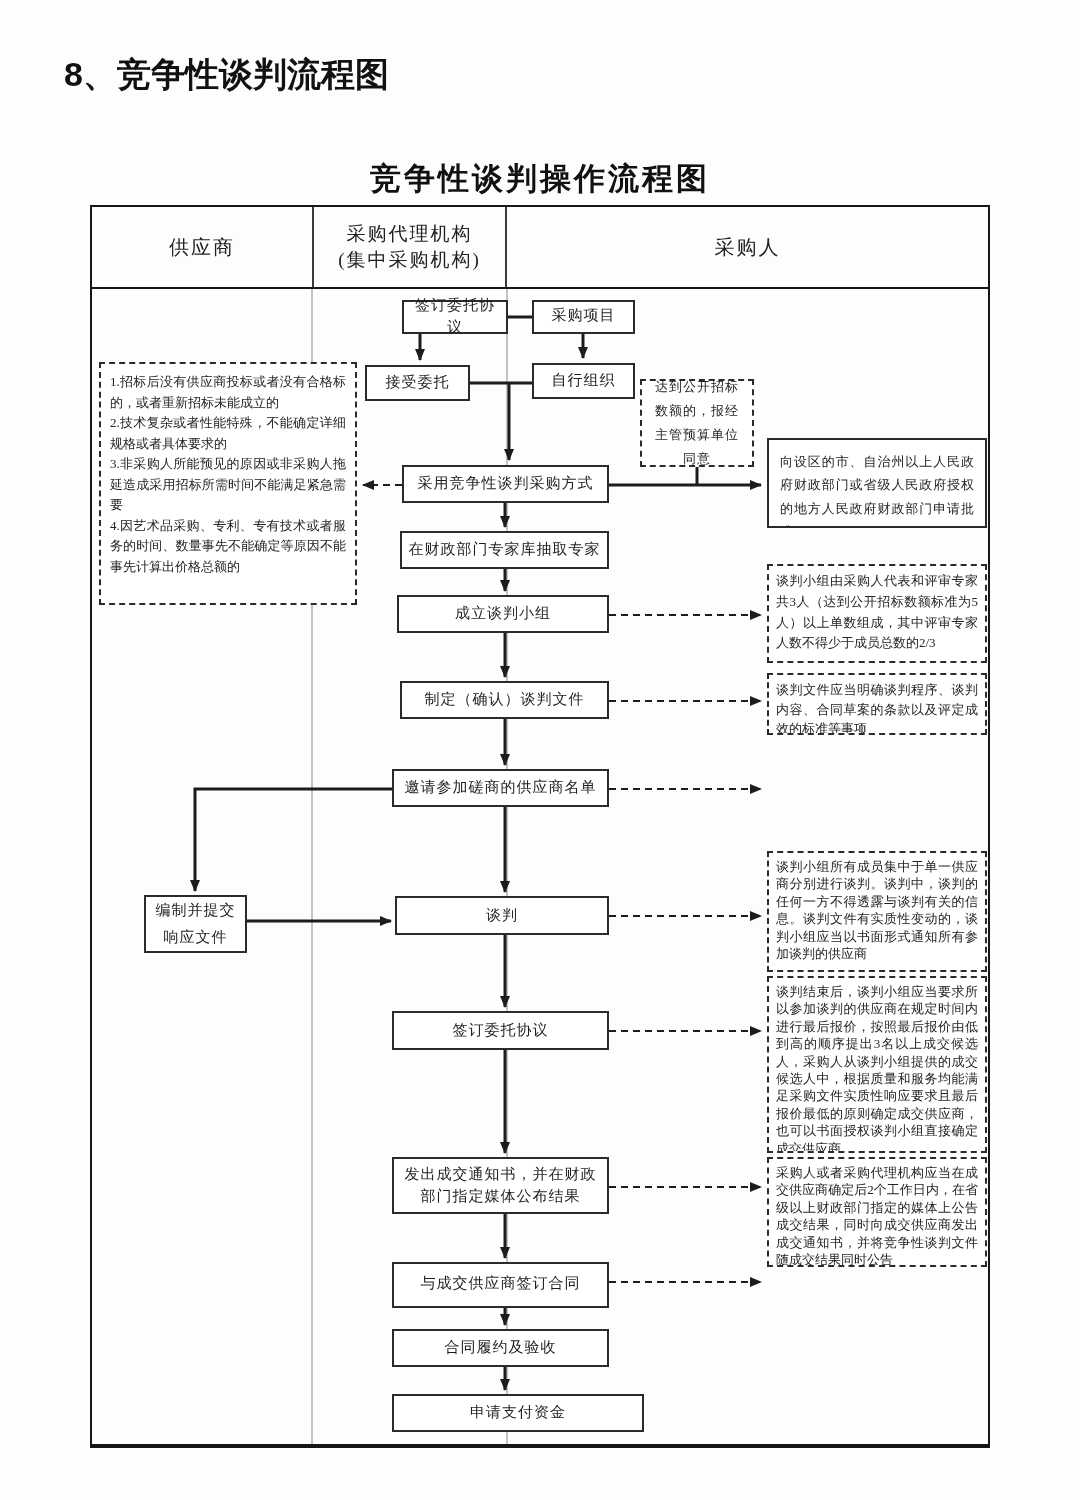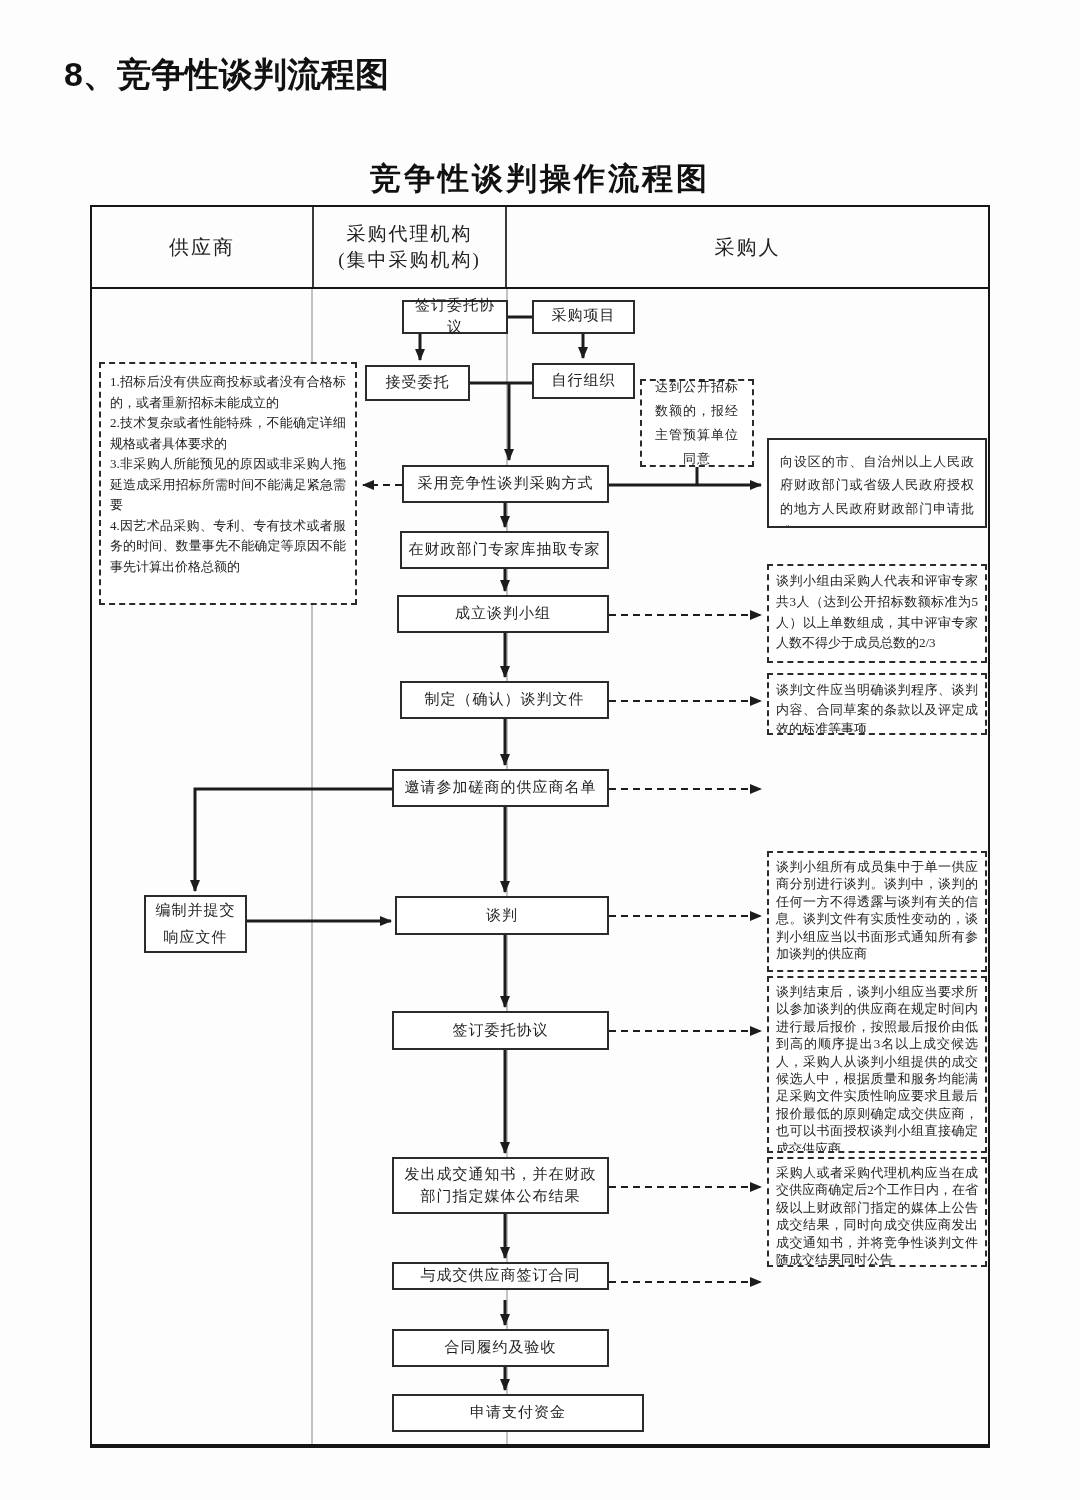--- a/index.html
+++ b/index.html
@@ -103,21 +103,21 @@
     <div class="note solidbox" style="left:675px;top:231px;width:220px;height:90px;">向设区的市、自治州以上人民政府财政部门或省级人民政府授权的地方人民政府财政部门申请批准</div>
     <div class="node" style="left:308px;top:324px;width:209px;height:38px;">在财政部门专家库抽取专家</div>
     <div class="node" style="left:305px;top:388px;width:212px;height:38px;">成立谈判小组</div>
     <div class="node" style="left:308px;top:474px;width:209px;height:38px;">制定（确认）谈判文件</div>
     <div class="node" style="left:300px;top:562px;width:217px;height:38px;">邀请参加磋商的供应商名单</div>
     <div class="node multiline" style="left:52px;top:688px;width:103px;height:58px;">编制并提交
 响应文件</div>
     <div class="node" style="left:303px;top:689px;width:214px;height:39px;">谈判</div>
     <div class="node" style="left:300px;top:804px;width:217px;height:39px;">签订委托协议</div>
     <div class="node" style="left:300px;top:950px;width:217px;height:57px;">发出成交通知书，并在财政部门指定媒体公布结果</div>
-    <div class="node" style="left:300px;top:1055px;width:217px;height:28px;">与成交供应商签订合同</div>
+    <div class="node" style="left:300px;top:1055px;width:217px;height:46px;font-family:Liberation Mono, monospace;">与成交供应商签订合同</div>
     <div class="node" style="left:300px;top:1122px;width:217px;height:38px;">合同履约及验收</div>
     <div class="node" style="left:300px;top:1187px;width:252px;height:38px;">申请支付资金</div>
 
     <div class="note left-note" style="left:7px;top:155px;width:258px;height:243px;">
       <div>1.招标后没有供应商投标或者没有合格标的，或者重新招标未能成立的</div>
       <div>2.技术复杂或者性能特殊，不能确定详细规格或者具体要求的</div>
       <div>3.非采购人所能预见的原因或非采购人拖延造成采用招标所需时间不能满足紧急需要</div>
       <div>4.因艺术品采购、专利、专有技术或者服务的时间、数量事先不能确定等原因不能事先计算出价格总额的</div>
     </div>
 

